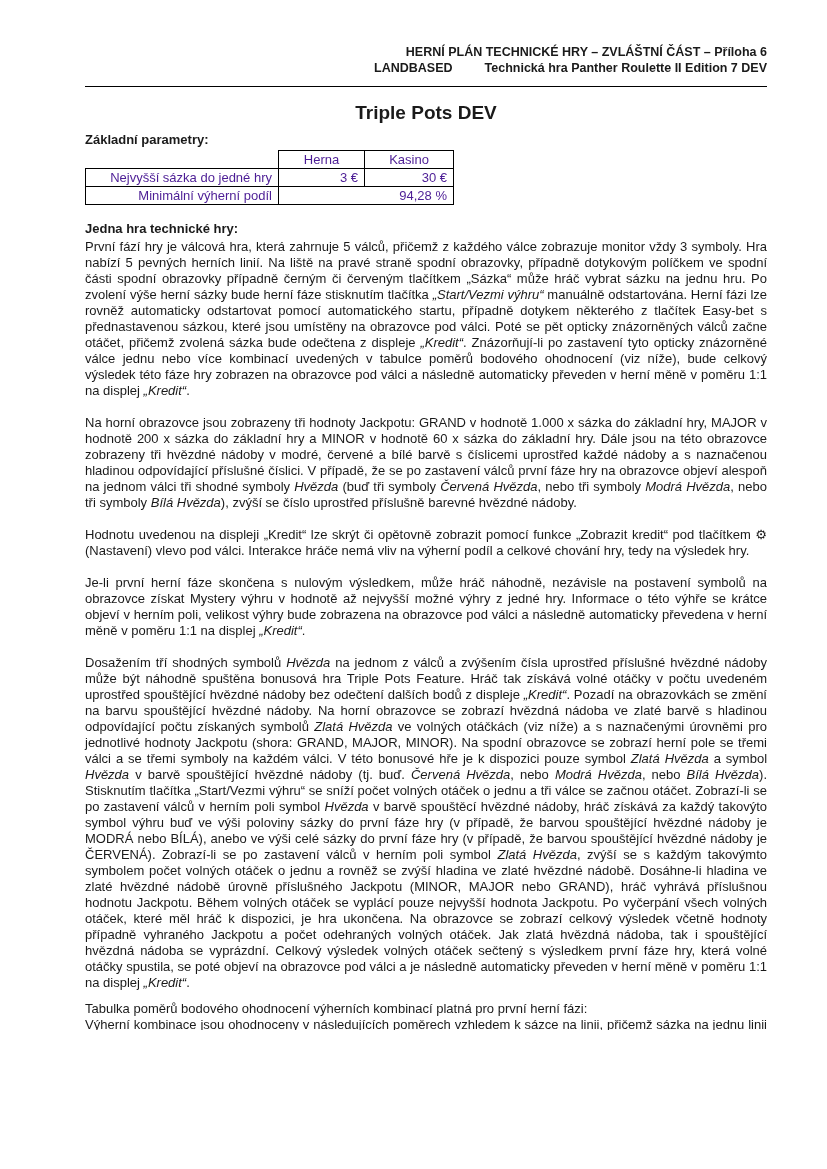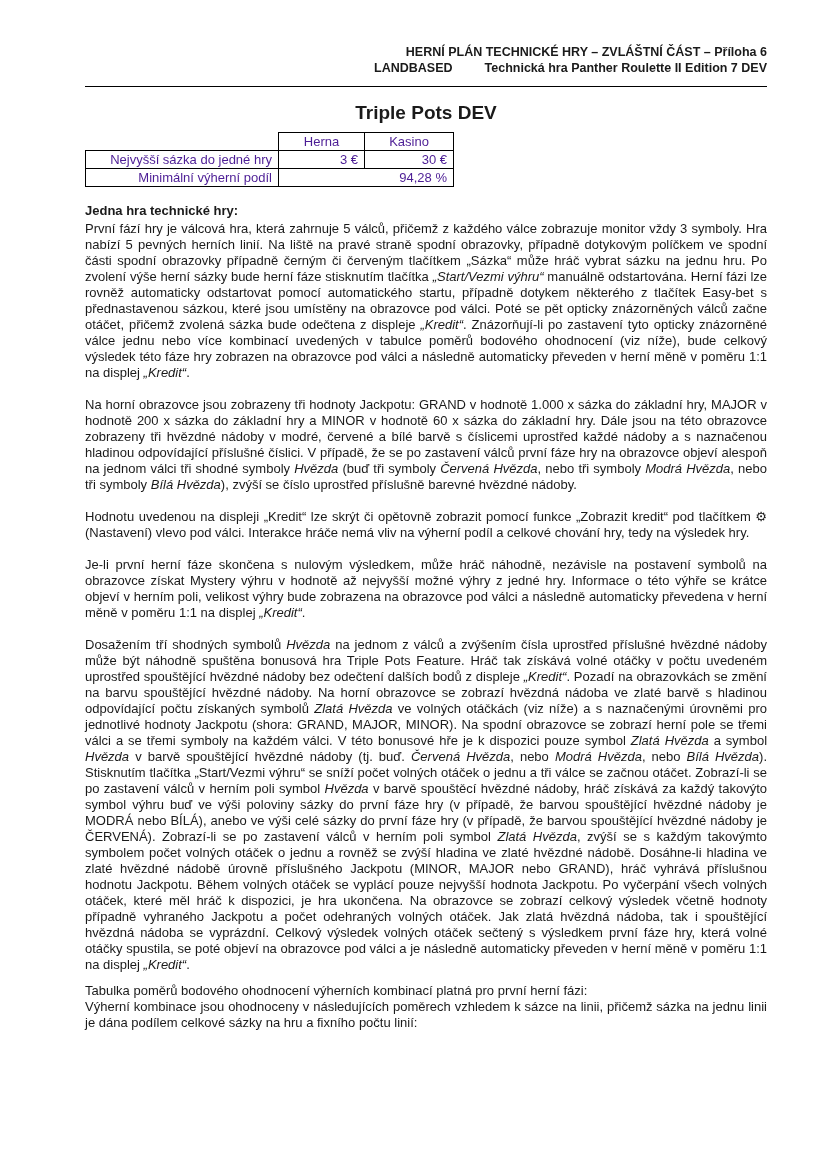--- a/index.html
+++ b/index.html
@@ -60,20 +60,21 @@
       <div class="h2row">
         <span>LANDBASED</span>
         <span>Technická hra Panther Roulette II Edition 7 DEV</span>
       </div>
     </div>
 
     <div class="rule"></div>
 
     <div class="title">Triple Pots DEV</div>
 
+    <div class="sec-heading">Základní parametry:</div>
 
     <table class="params">
       <colgroup>
           <col class="c1">
           <col class="c2">
           <col class="c3">
         </colgroup>
       <tbody>
           <tr>
         <td class="noborder"></td>

